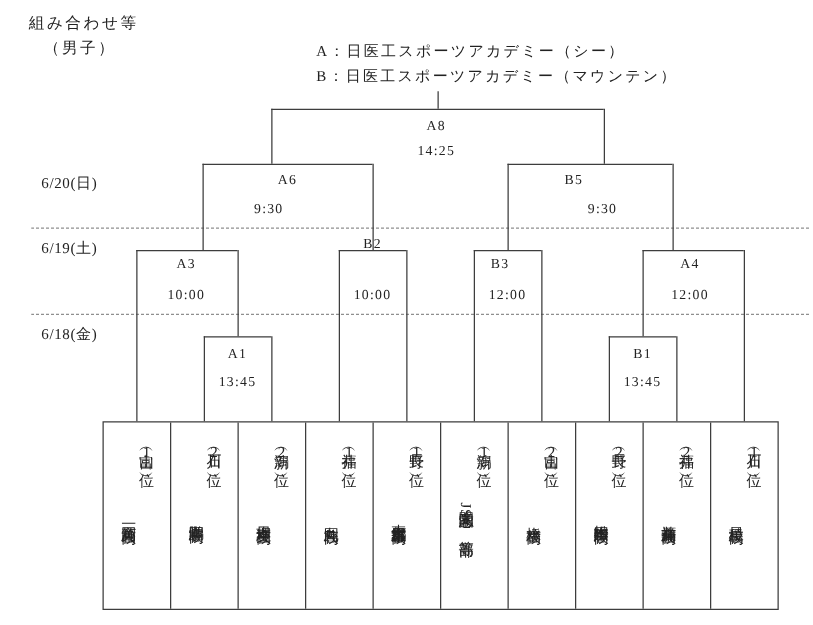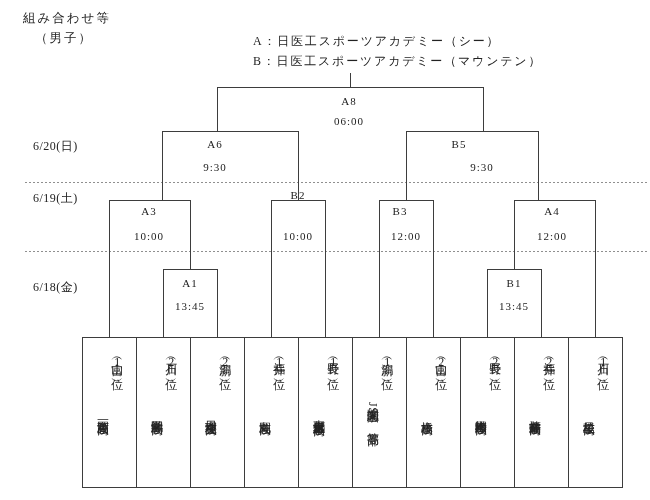--- a/index.html
+++ b/index.html
@@ -54,21 +54,21 @@
 
 <div class="page">
 
   <div class="abs hdr-title">組み合わせ等</div>
   <div class="abs hdr-sub">（男子）</div>
   <div class="abs legend b">B：日医工スポーツアカデミー（マウンテン）</div>
   <div class="abs legend a">A：日医工スポーツアカデミー（シー）</div>
 
   <div class="abs rdate" style="top:138px">6/20(日)</div>
   <div class="abs rdate" style="top:190px">6/19(土)</div>
-  <div class="abs rdate" style="top:279px">6/18(金)</div>
+  <div class="abs rdate" style="top:259px">6/18(金)</div>
 
   <div class="dash" style="top:182px"></div>
   <div class="dash" style="top:251px"></div>
 
   <div class="vl" style="left:350px;top:73px;height:14px"></div>
   <div class="vl" style="left:217px;top:87px;height:44px"></div>
   <div class="vl" style="left:483px;top:87px;height:44px"></div>
   <div class="vl" style="left:162px;top:131px;height:69px"></div>
   <div class="vl" style="left:298px;top:131px;height:69px"></div>
   <div class="vl" style="left:406px;top:131px;height:69px"></div>
@@ -90,23 +90,23 @@
   <div class="hl" style="left:162px;top:131px;width:136px"></div>
   <div class="hl" style="left:406px;top:131px;width:132px"></div>
   <div class="hl" style="left:109px;top:200px;width:81px"></div>
   <div class="hl" style="left:271px;top:200px;width:54px"></div>
   <div class="hl" style="left:379px;top:200px;width:54px"></div>
   <div class="hl" style="left:514px;top:200px;width:81px"></div>
   <div class="hl" style="left:163px;top:269px;width:54px"></div>
   <div class="hl" style="left:487px;top:269px;width:54px"></div>
 
   <div class="mtxt" style="left:349px;top:95px">A8</div>
-  <div class="mtxt" style="left:349px;top:115px">06:00</div>
+  <div class="mtxt" style="left:349px;top:115px">14:25</div>
 
-  <div class="mtxt" style="left:215px;top:138px">A6</div>
+  <div class="mtxt" style="left:230px;top:138px">A6</div>
   <div class="mtxt" style="left:215px;top:161px">9:30</div>
   <div class="mtxt" style="left:459px;top:138px">B5</div>
   <div class="mtxt" style="left:482px;top:161px">9:30</div>
 
   <div class="mtxt" style="left:149px;top:205px">A3</div>
   <div class="mtxt" style="left:149px;top:230px">10:00</div>
   <div class="mtxt" style="left:298px;top:189px">B2</div>
   <div class="mtxt" style="left:298px;top:230px">10:00</div>
   <div class="mtxt" style="left:400px;top:205px">B3</div>
   <div class="mtxt" style="left:406px;top:230px">12:00</div>

